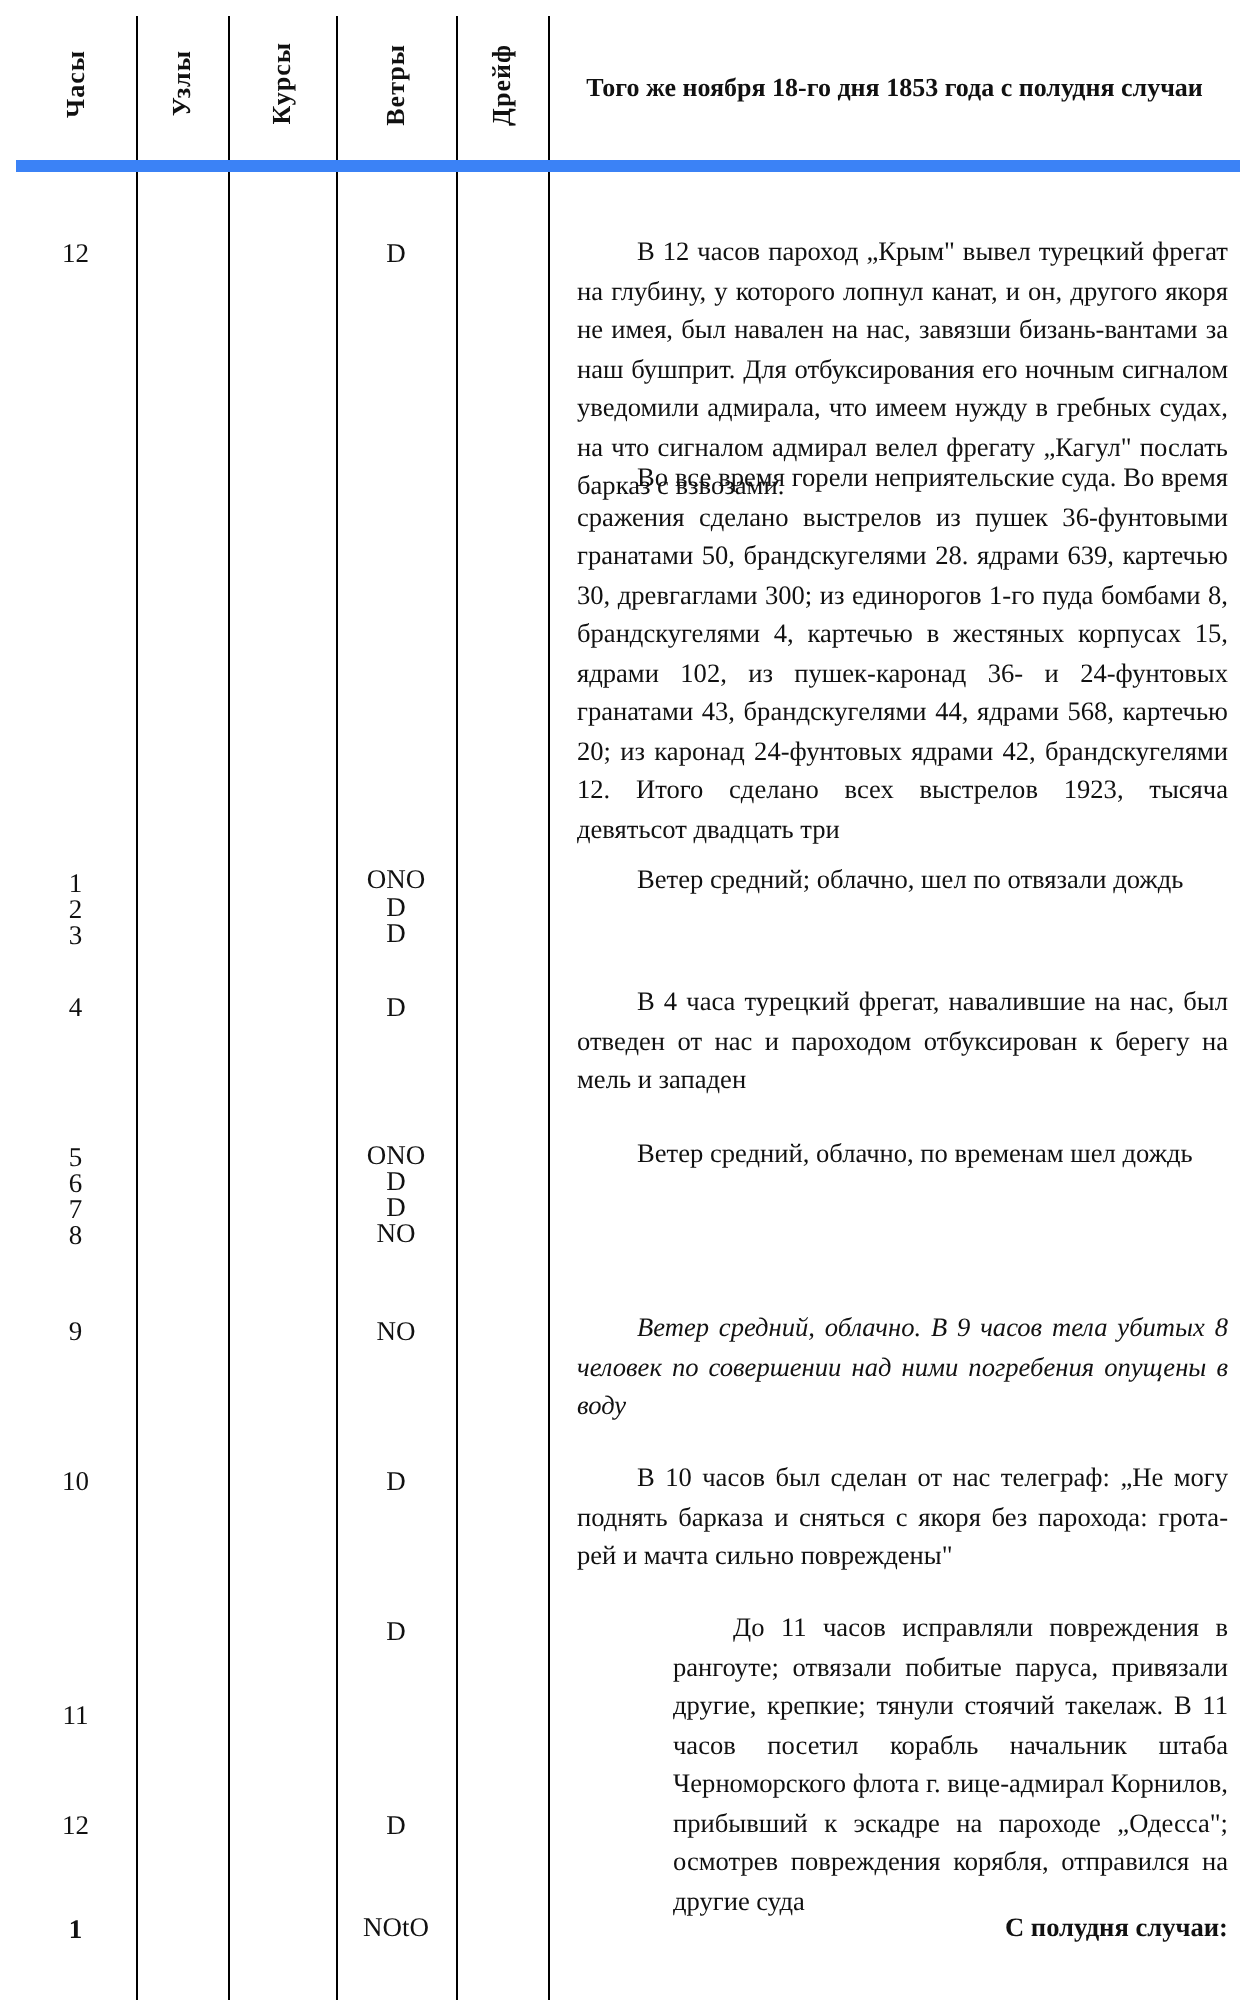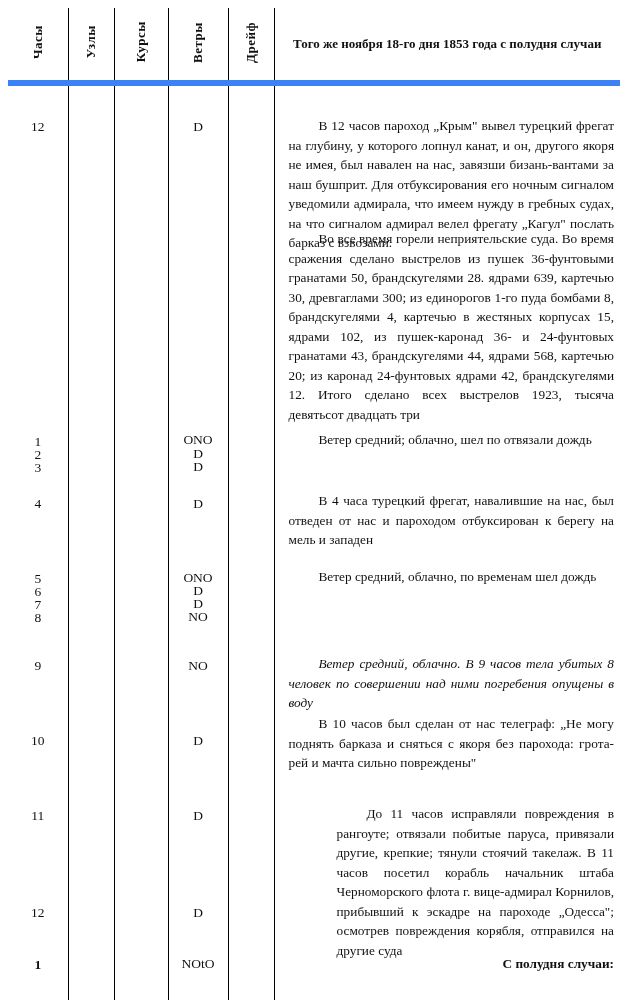--- a/index.html
+++ b/index.html
@@ -144,21 +144,21 @@
             <div class="entry" style="top: 349px;">1</div>
             <div class="entry" style="top: 362px;">2</div>
             <div class="entry" style="top: 375px;">3</div>
             <div class="entry" style="top: 411px;">4</div>
             <div class="entry" style="top: 486px;">5</div>
             <div class="entry" style="top: 499px;">6</div>
             <div class="entry" style="top: 512px;">7</div>
             <div class="entry" style="top: 525px;">8</div>
             <div class="entry" style="top: 573px;">9</div>
             <div class="entry" style="top: 648px;">10</div>
-            <div class="entry" style="top: 723px;">11</div>
+            <div class="entry" style="top: 765px;">11</div>
             <div class="entry" style="top: 820px;">12</div>
             <div class="entry bold" style="top: 872px;">1</div>
           </td>
         <td class="col-rule c-knots"></td>
         <td class="col-rule c-course"></td>
         <td class="col-rule c-wind" id="wind-col">
             <div class="entry" style="top: 34px;">D</div>
             <div class="entry" style="top: 347px;">ONO</div>
             <div class="entry" style="top: 361px;">D</div>
             <div class="entry" style="top: 374px;">D</div>
@@ -174,20 +174,20 @@
             <div class="entry" style="top: 871px;">NOtO</div>
           </td>
         <td class="col-rule c-drift"></td>
         <td class="c-text" id="text-col">
             <div class="para" style="top: 30px;">В 12 часов пароход  „Крым"  вывел  турецкий фрегат на глубину,  у которого  лопнул канат, и он, другого якоря не имея, был навален  на нас, завязши бизань-вантами за наш  бушприт.  Для отбуксирования его ночным сигналом  уведомили адмирала, что имеем нужду в  гребных  судах, на что  сигналом  адмирал велел фрегату  „Кагул"  послать барказ с взвозами.</div>
             <div class="para" style="top: 143px;">Во все время горели  неприятельские  суда. Во время сражения сделано выстрелов  из пушек 36-фунтовыми  гранатами 50,     брандскугелями  28. ядрами 639, картечью  30,  древгаглами  300; из единорогов  1-го пуда  бомбами 8, брандскугелями 4, картечью в  жестяных корпусах 15, ядрами 102, из пушек-каронад  36- и  24-фунтовых гранатами 43,  брандскугелями 44,   ядрами 568, картечью 20; из каронад 24-фунтовых ядрами 42, брандскугелями 12. Итого  сделано всех выстрелов  1923, тысяча девятьсот двадцать три</div>
             <div class="para" style="top: 344px;">Ветер средний; облачно, шел по отвязали дождь</div>
             <div class="para" style="top: 405px;">В 4 часа турецкий фрегат, навалившие на нас, был отведен от нас и пароходом  отбуксирован к берегу на мель и западен</div>
             <div class="para" style="top: 481px;">Ветер  средний,  облачно,  по   временам   шел дождь</div>
             <div class="para" style="top: 568px; font-style: italic;">Ветер средний, облачно. В 9 часов тела убитых 8 человек по совершении  над  ними  погребения опущены в воду</div>
-            <div class="para" style="top: 628px;">В 10 часов был  сделан от нас  телеграф: „Не могу  поднять  барказа и сняться с якоря без парохода: грота-рей и мачта сильно  повреждены"</div>
+            <div class="para" style="top: 643px;">В 10 часов был  сделан от нас  телеграф: „Не могу  поднять  барказа и сняться с якоря без парохода: грота-рей и мачта сильно  повреждены"</div>
             <div class="para" style="top: 718px; margin-left: 48px;">До 11 часов  исправляли  повреждения  в рангоуте; отвязали побитые  паруса,  привязали другие, крепкие; тянули стоячий такелаж.  В 11  часов посетил корабль начальник штаба Черноморского флота г. вице-адмирал Корнилов, прибывший к эскадре  на пароходе „Одесса"; осмотрев повреждения корябля, отправился на  другие суда</div>
             <div class="para center" style="top: 868px;">С полудня случаи:</div>
           </td>
       </tr>
     </tbody>
   </table>
 </div>
 
 </body></html>

